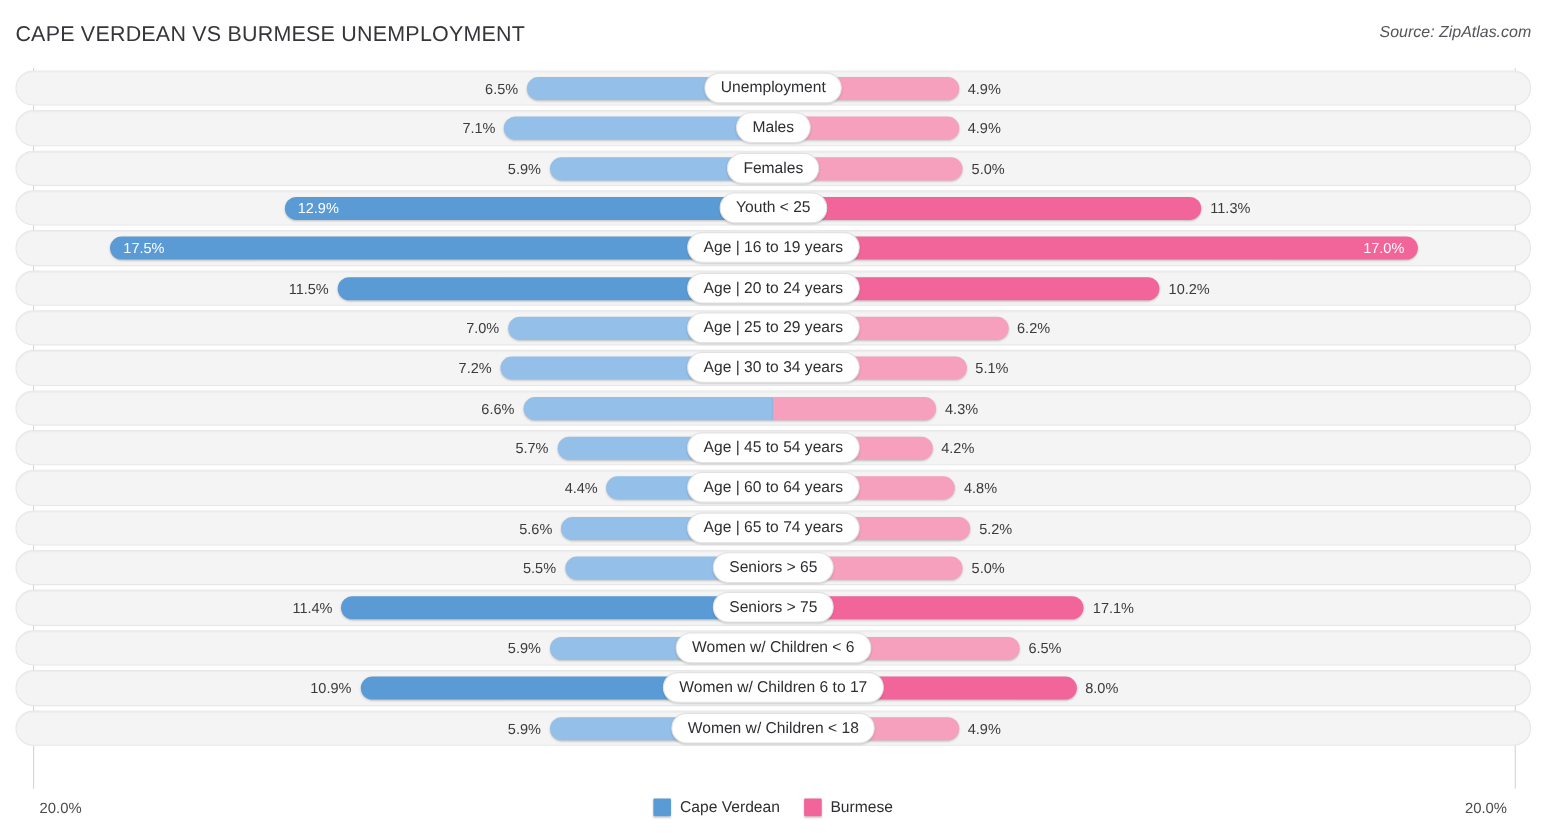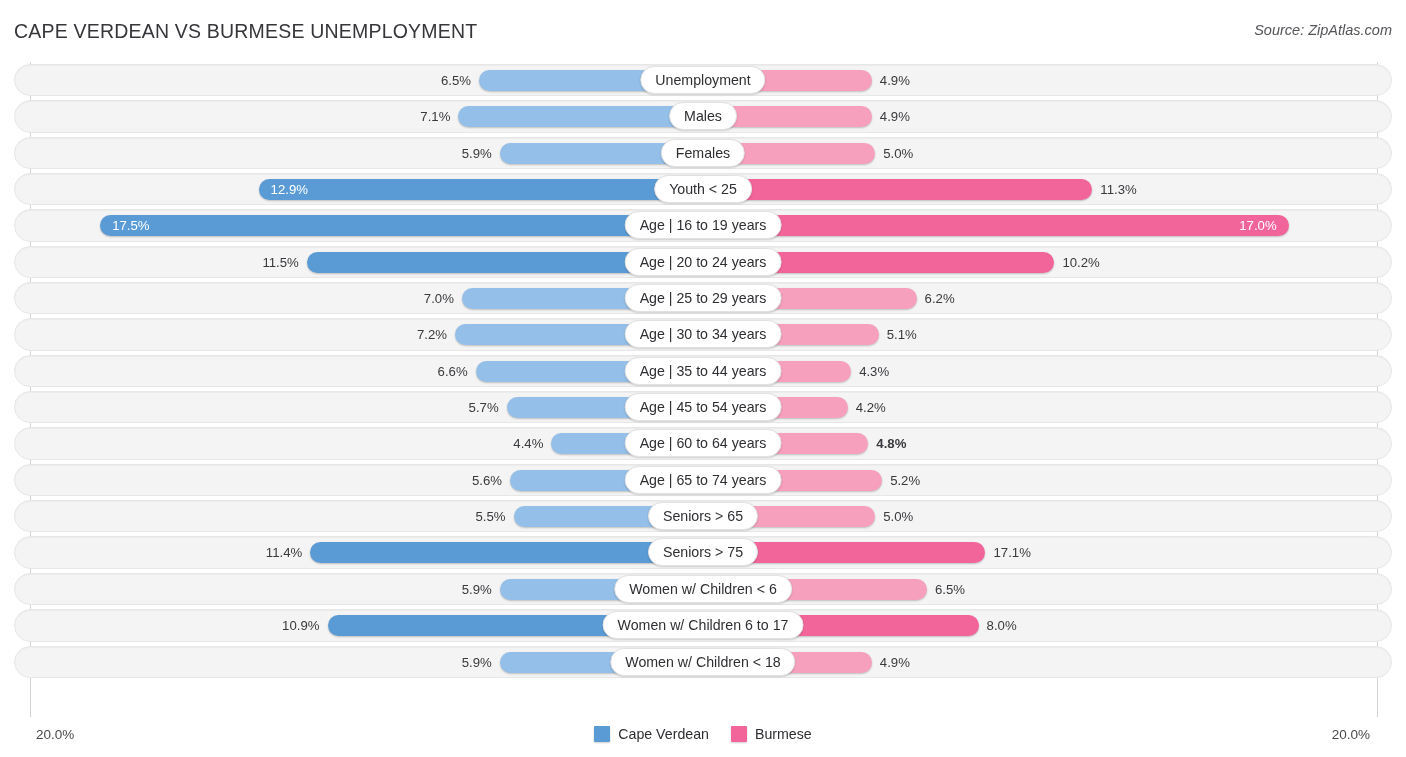--- a/index.html
+++ b/index.html
@@ -238,36 +238,35 @@
           <div class="val val-left" style="right: 68%; margin-right: 8px;">7.2%</div>
           <div class="val val-right" style="left: 62.75%; margin-left: 8px;">5.1%</div>
           <div class="pill">Age | 30 to 34 years</div>
         </div>
         <div class="row">
           <div class="row-track"></div>
           <div class="bar bar-left" style="width: 16.5%; background: rgb(148, 191, 232);"></div>
           <div class="bar bar-right" style="width: 10.75%; background: rgb(246, 160, 190);"></div>
           <div class="val val-left" style="right: 66.5%; margin-right: 8px;">6.6%</div>
           <div class="val val-right" style="left: 60.75%; margin-left: 8px;">4.3%</div>
-          <div class="pill">Age | 35 to 44 years</div>
         </div>
         <div class="row">
           <div class="row-track"></div>
           <div class="bar bar-left" style="width: 14.25%; background: rgb(148, 191, 232);"></div>
           <div class="bar bar-right" style="width: 10.5%; background: rgb(246, 160, 190);"></div>
           <div class="val val-left" style="right: 64.25%; margin-right: 8px;">5.7%</div>
           <div class="val val-right" style="left: 60.5%; margin-left: 8px;">4.2%</div>
           <div class="pill">Age | 45 to 54 years</div>
         </div>
         <div class="row">
           <div class="row-track"></div>
           <div class="bar bar-left" style="width: 11%; background: rgb(148, 191, 232);"></div>
           <div class="bar bar-right" style="width: 12%; background: rgb(246, 160, 190);"></div>
           <div class="val val-left" style="right: 61%; margin-right: 8px; margin-left: 26px;">4.4%</div>
-          <div class="val val-right" style="left: 62%; margin-left: 8px; font-weight: bold;">4.8%</div>
+          <div class="val val-right" style="left: 62%; margin-left: 8px;">4.8%</div>
           <div class="pill">Age | 60 to 64 years</div>
         </div>
         <div class="row">
           <div class="row-track"></div>
           <div class="bar bar-left" style="width: 14%; background: rgb(148, 191, 232);"></div>
           <div class="bar bar-right" style="width: 13%; background: rgb(246, 160, 190);"></div>
           <div class="val val-left" style="right: 64%; margin-right: 8px;">5.6%</div>
           <div class="val val-right" style="left: 63%; margin-left: 8px;">5.2%</div>
           <div class="pill">Age | 65 to 74 years</div>
         </div>

